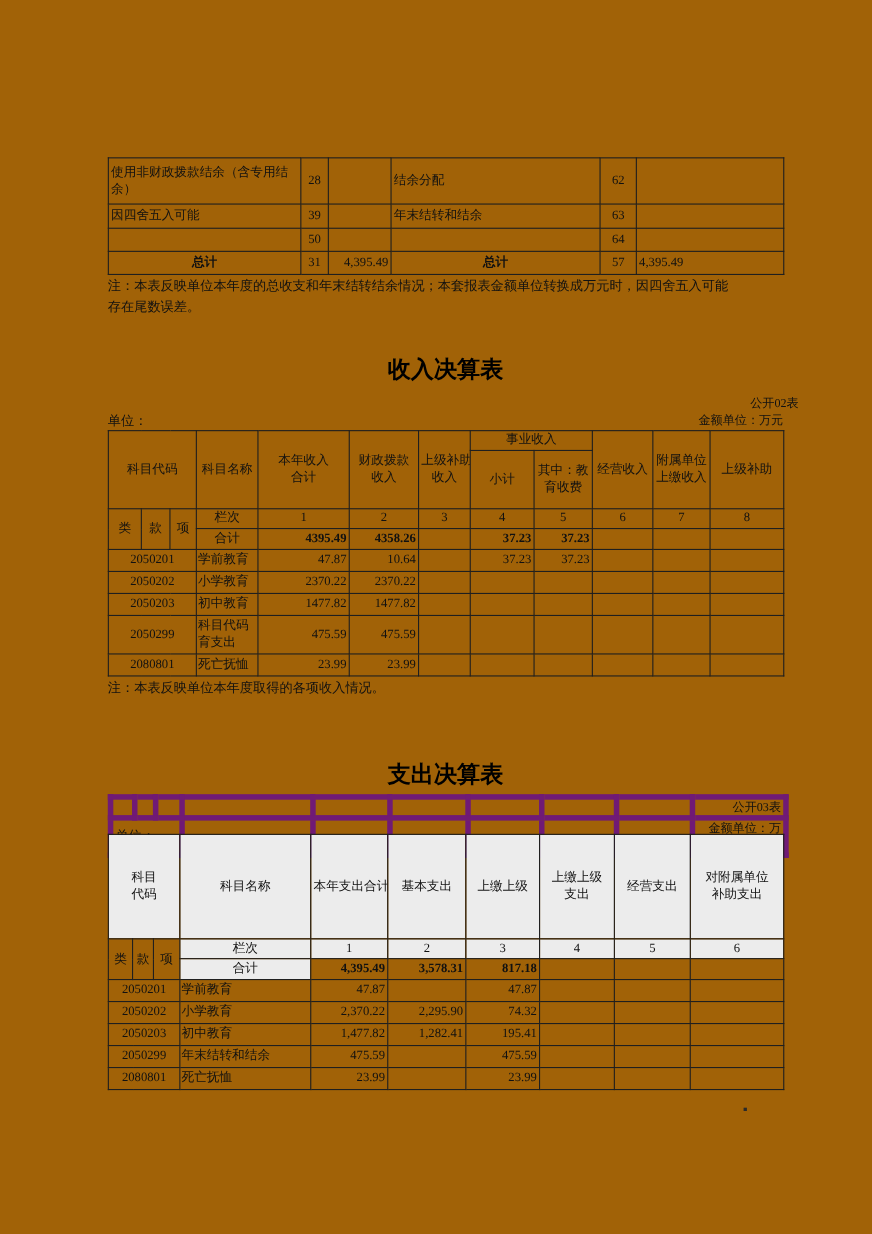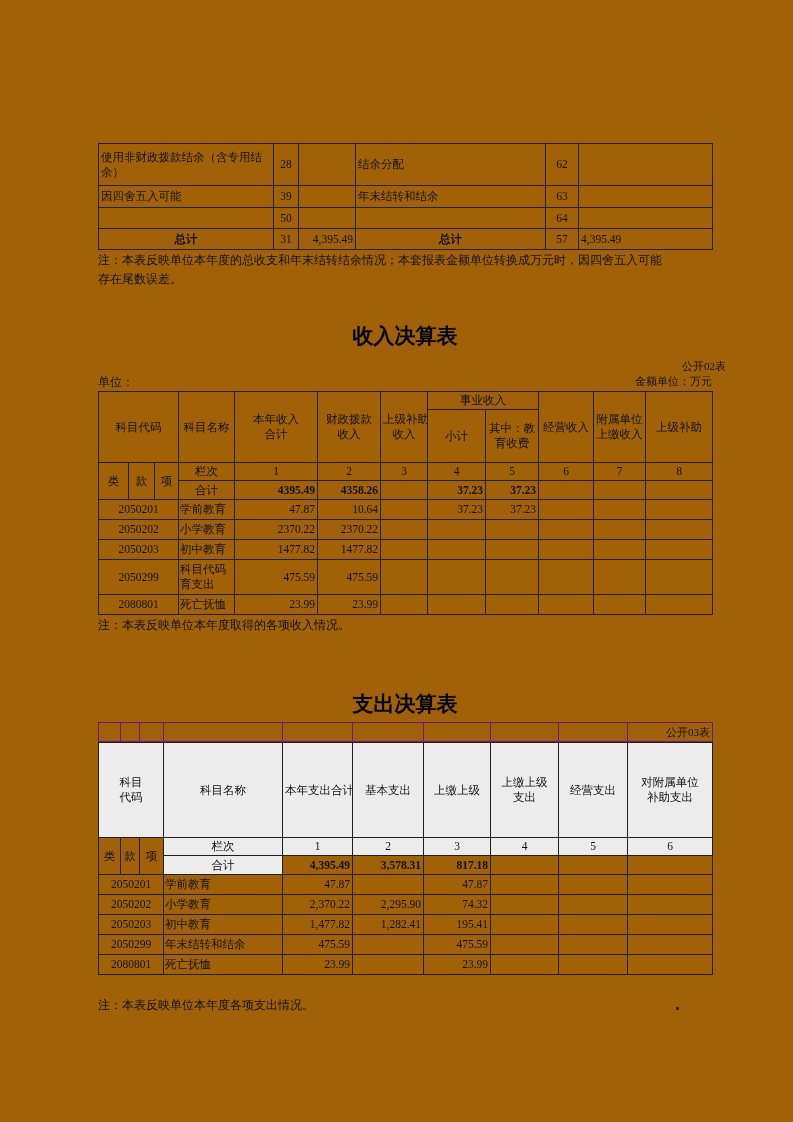--- a/index.html
+++ b/index.html
@@ -2,21 +2,21 @@
 <html><head>
 <meta charset="utf-8">
 <style>
   html,body{margin:0;padding:0;background:#ffffff;}
   .page{position:relative;width:793px;height:1122px;background:#a16207;overflow:hidden;
         font-family:"Liberation Serif","DejaVu Serif",serif;color:#111;}
   .abs{position:absolute;}
   table{border-collapse:collapse;table-layout:fixed;}
   .t td{font-size:11.5px;padding:0 2px;overflow:hidden;vertical-align:middle;line-height:1.3;}
   .dark td{border:1px solid #1f1f1f;}
-  .faint td{border:1px solid #701a75;font-size:11px;}
+  .faint td{border:5px solid #701a75;font-size:11px;}
   .c{text-align:center;}
   .r{text-align:right;}
   .l{text-align:left;}
   .b{font-weight:bold;}
   .pre{white-space:pre-line;word-break:keep-all;}
   .clip{white-space:nowrap;}
   .gray{background:#ececec;}
   .title{font-family:"Liberation Sans","DejaVu Sans",sans-serif;font-weight:bold;
          font-size:21px;text-align:center;width:614px;color:#000;}
   .smallnote{font-size:12px;line-height:1.62;width:614px;}
@@ -248,21 +248,21 @@
       <td></td>
       <td></td>
       <td></td>
       <td></td>
       <td></td>
       <td class="r">金额单位：万元</td>
     </tr>
   </tbody>
     </table>
 
-  <table class="t dark abs" style="left:98px;top:742px;width:614px">
+  <table class="t dark abs" style="left:98px;top:758px;width:614px">
     <colgroup>
         <col style="width:22px">
         <col style="width:19px">
         <col style="width:24px">
         <col style="width:119px">
         <col style="width:70px">
         <col style="width:71px">
         <col style="width:67px">
         <col style="width:68px">
         <col style="width:69px">
@@ -349,17 +349,16 @@
       <td class="r">23.99</td>
       <td class="r"></td>
       <td class="r">23.99</td>
       <td class="r"></td>
       <td class="r"></td>
       <td class="r"></td>
     </tr>
   </tbody>
     </table>
 
-  <div class="abs smallnote" style="left:98px;top:996px">注：本表反映单位本年度各项支出情况。</div>
 
   <div class="abs dot" style="left:676px;top:1007px"></div>
 
 </div>
 
 </body></html>

